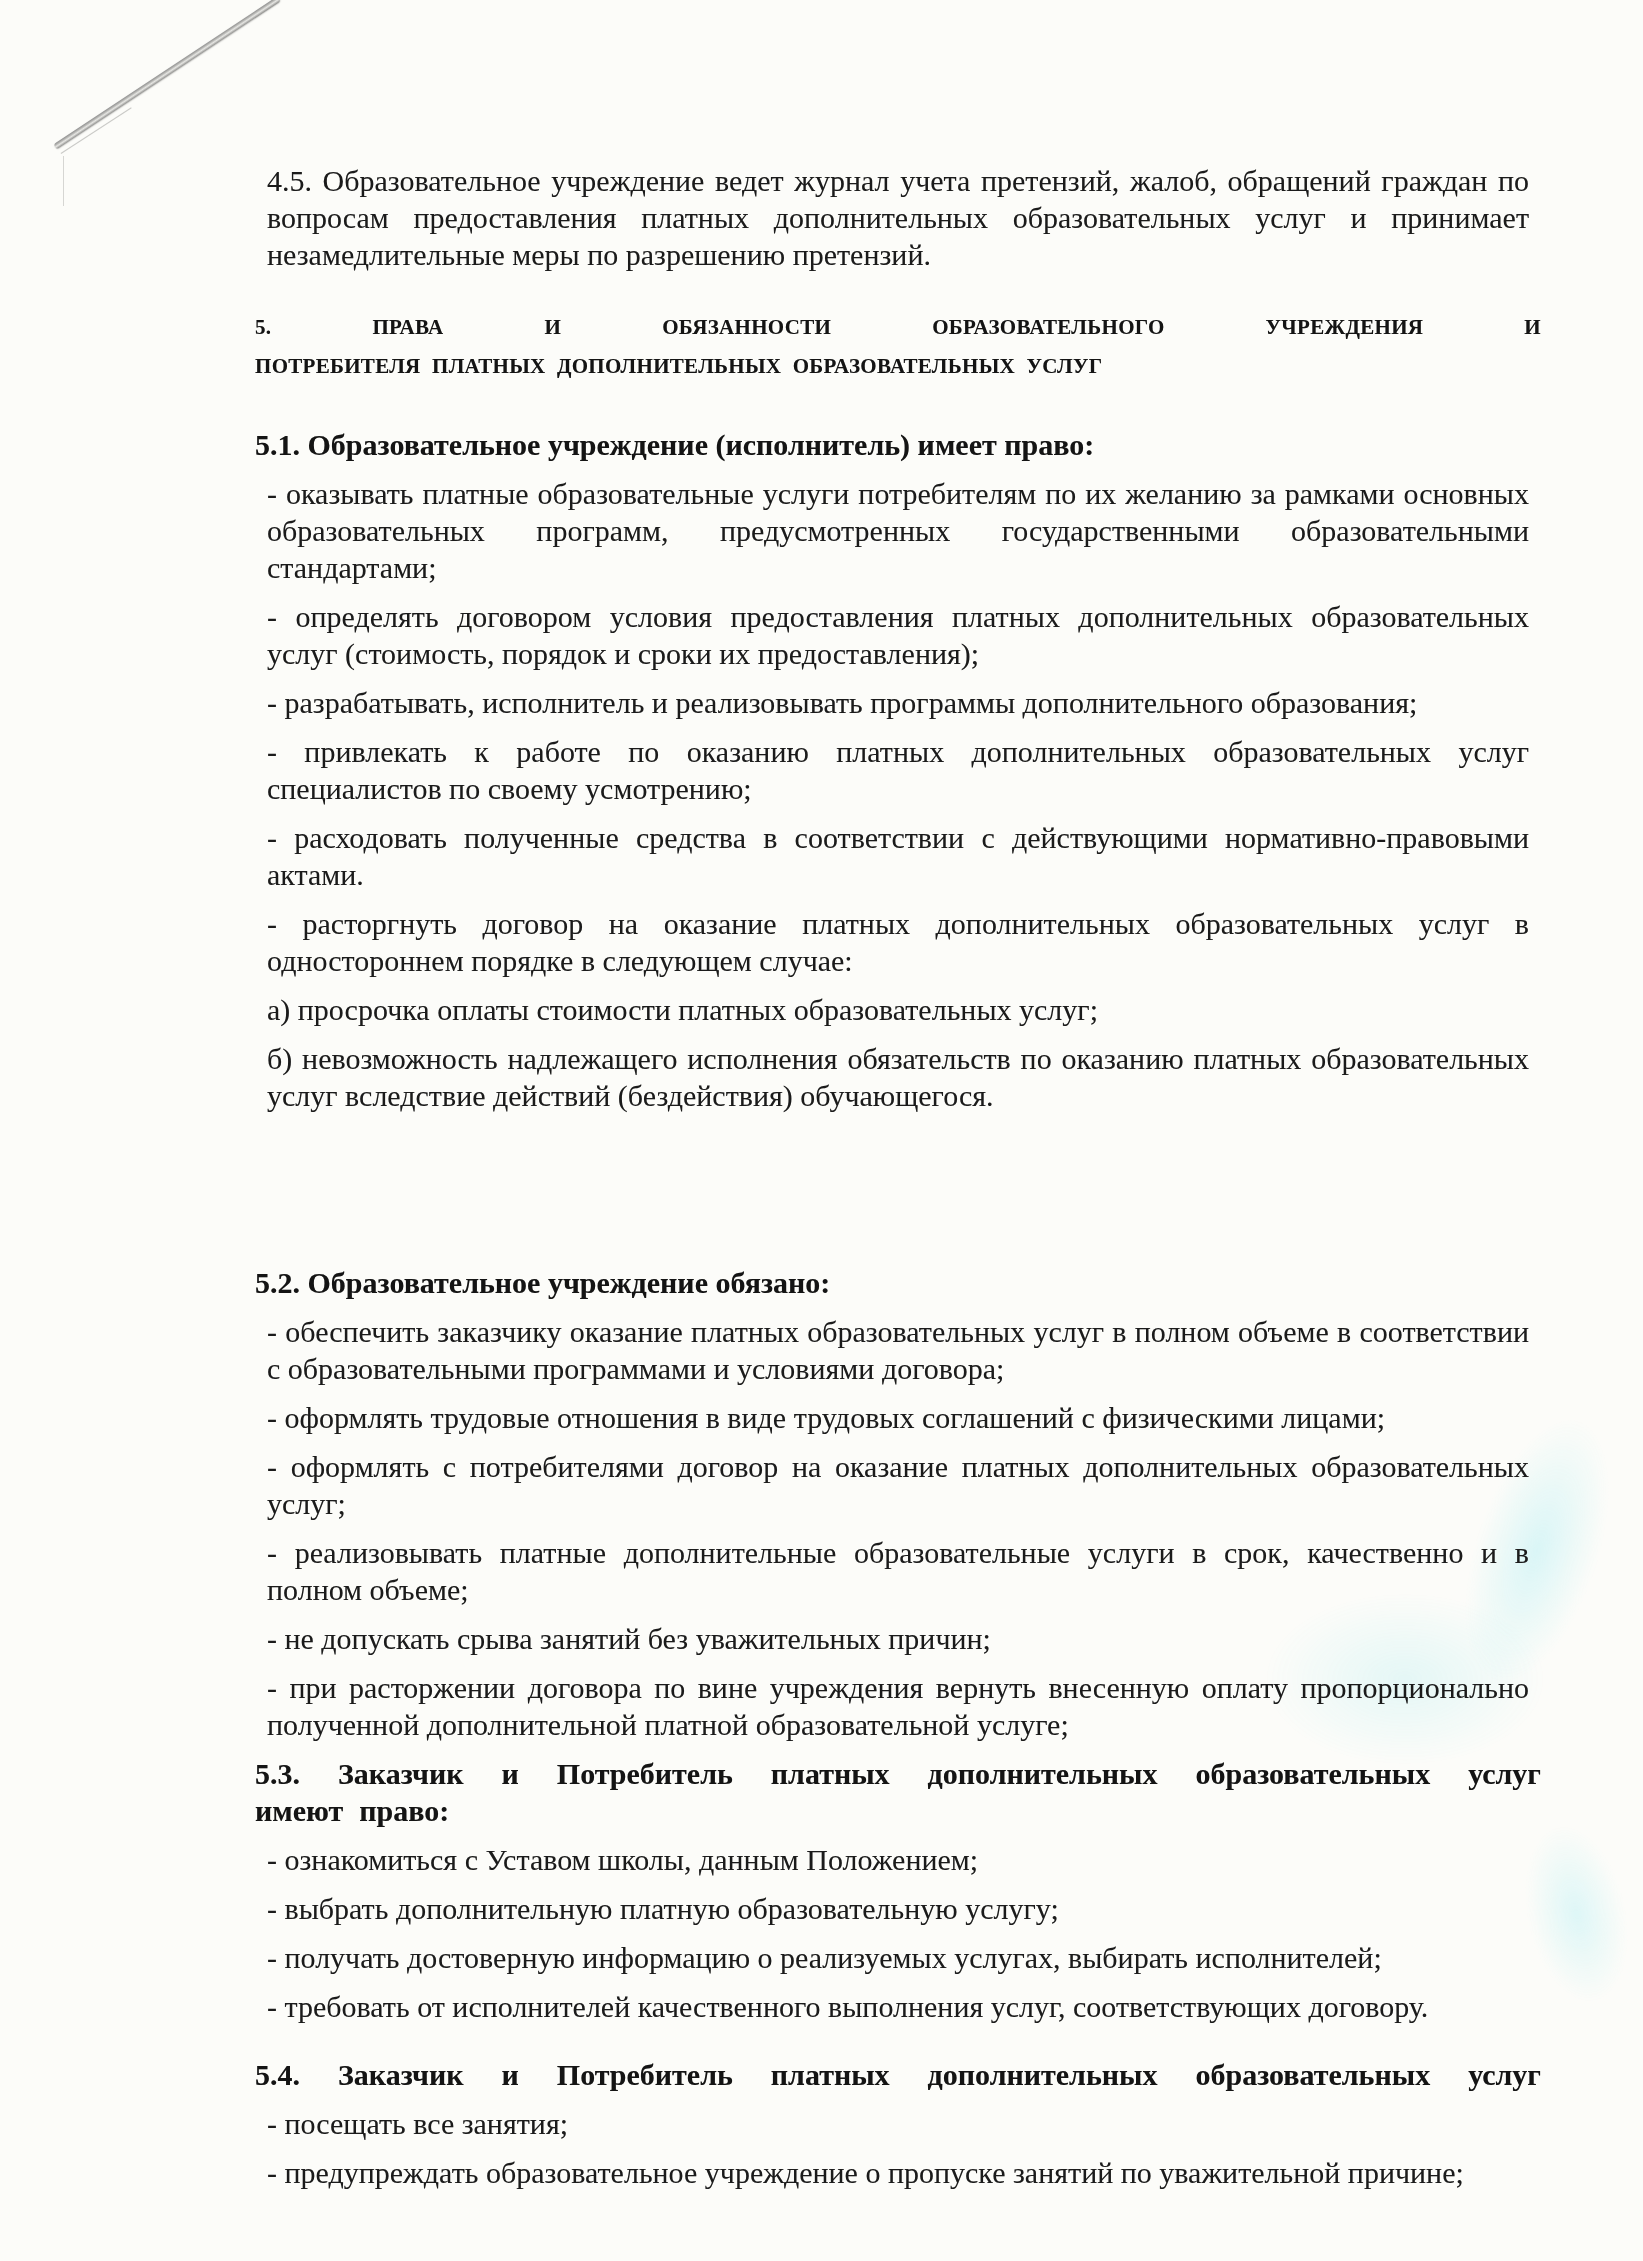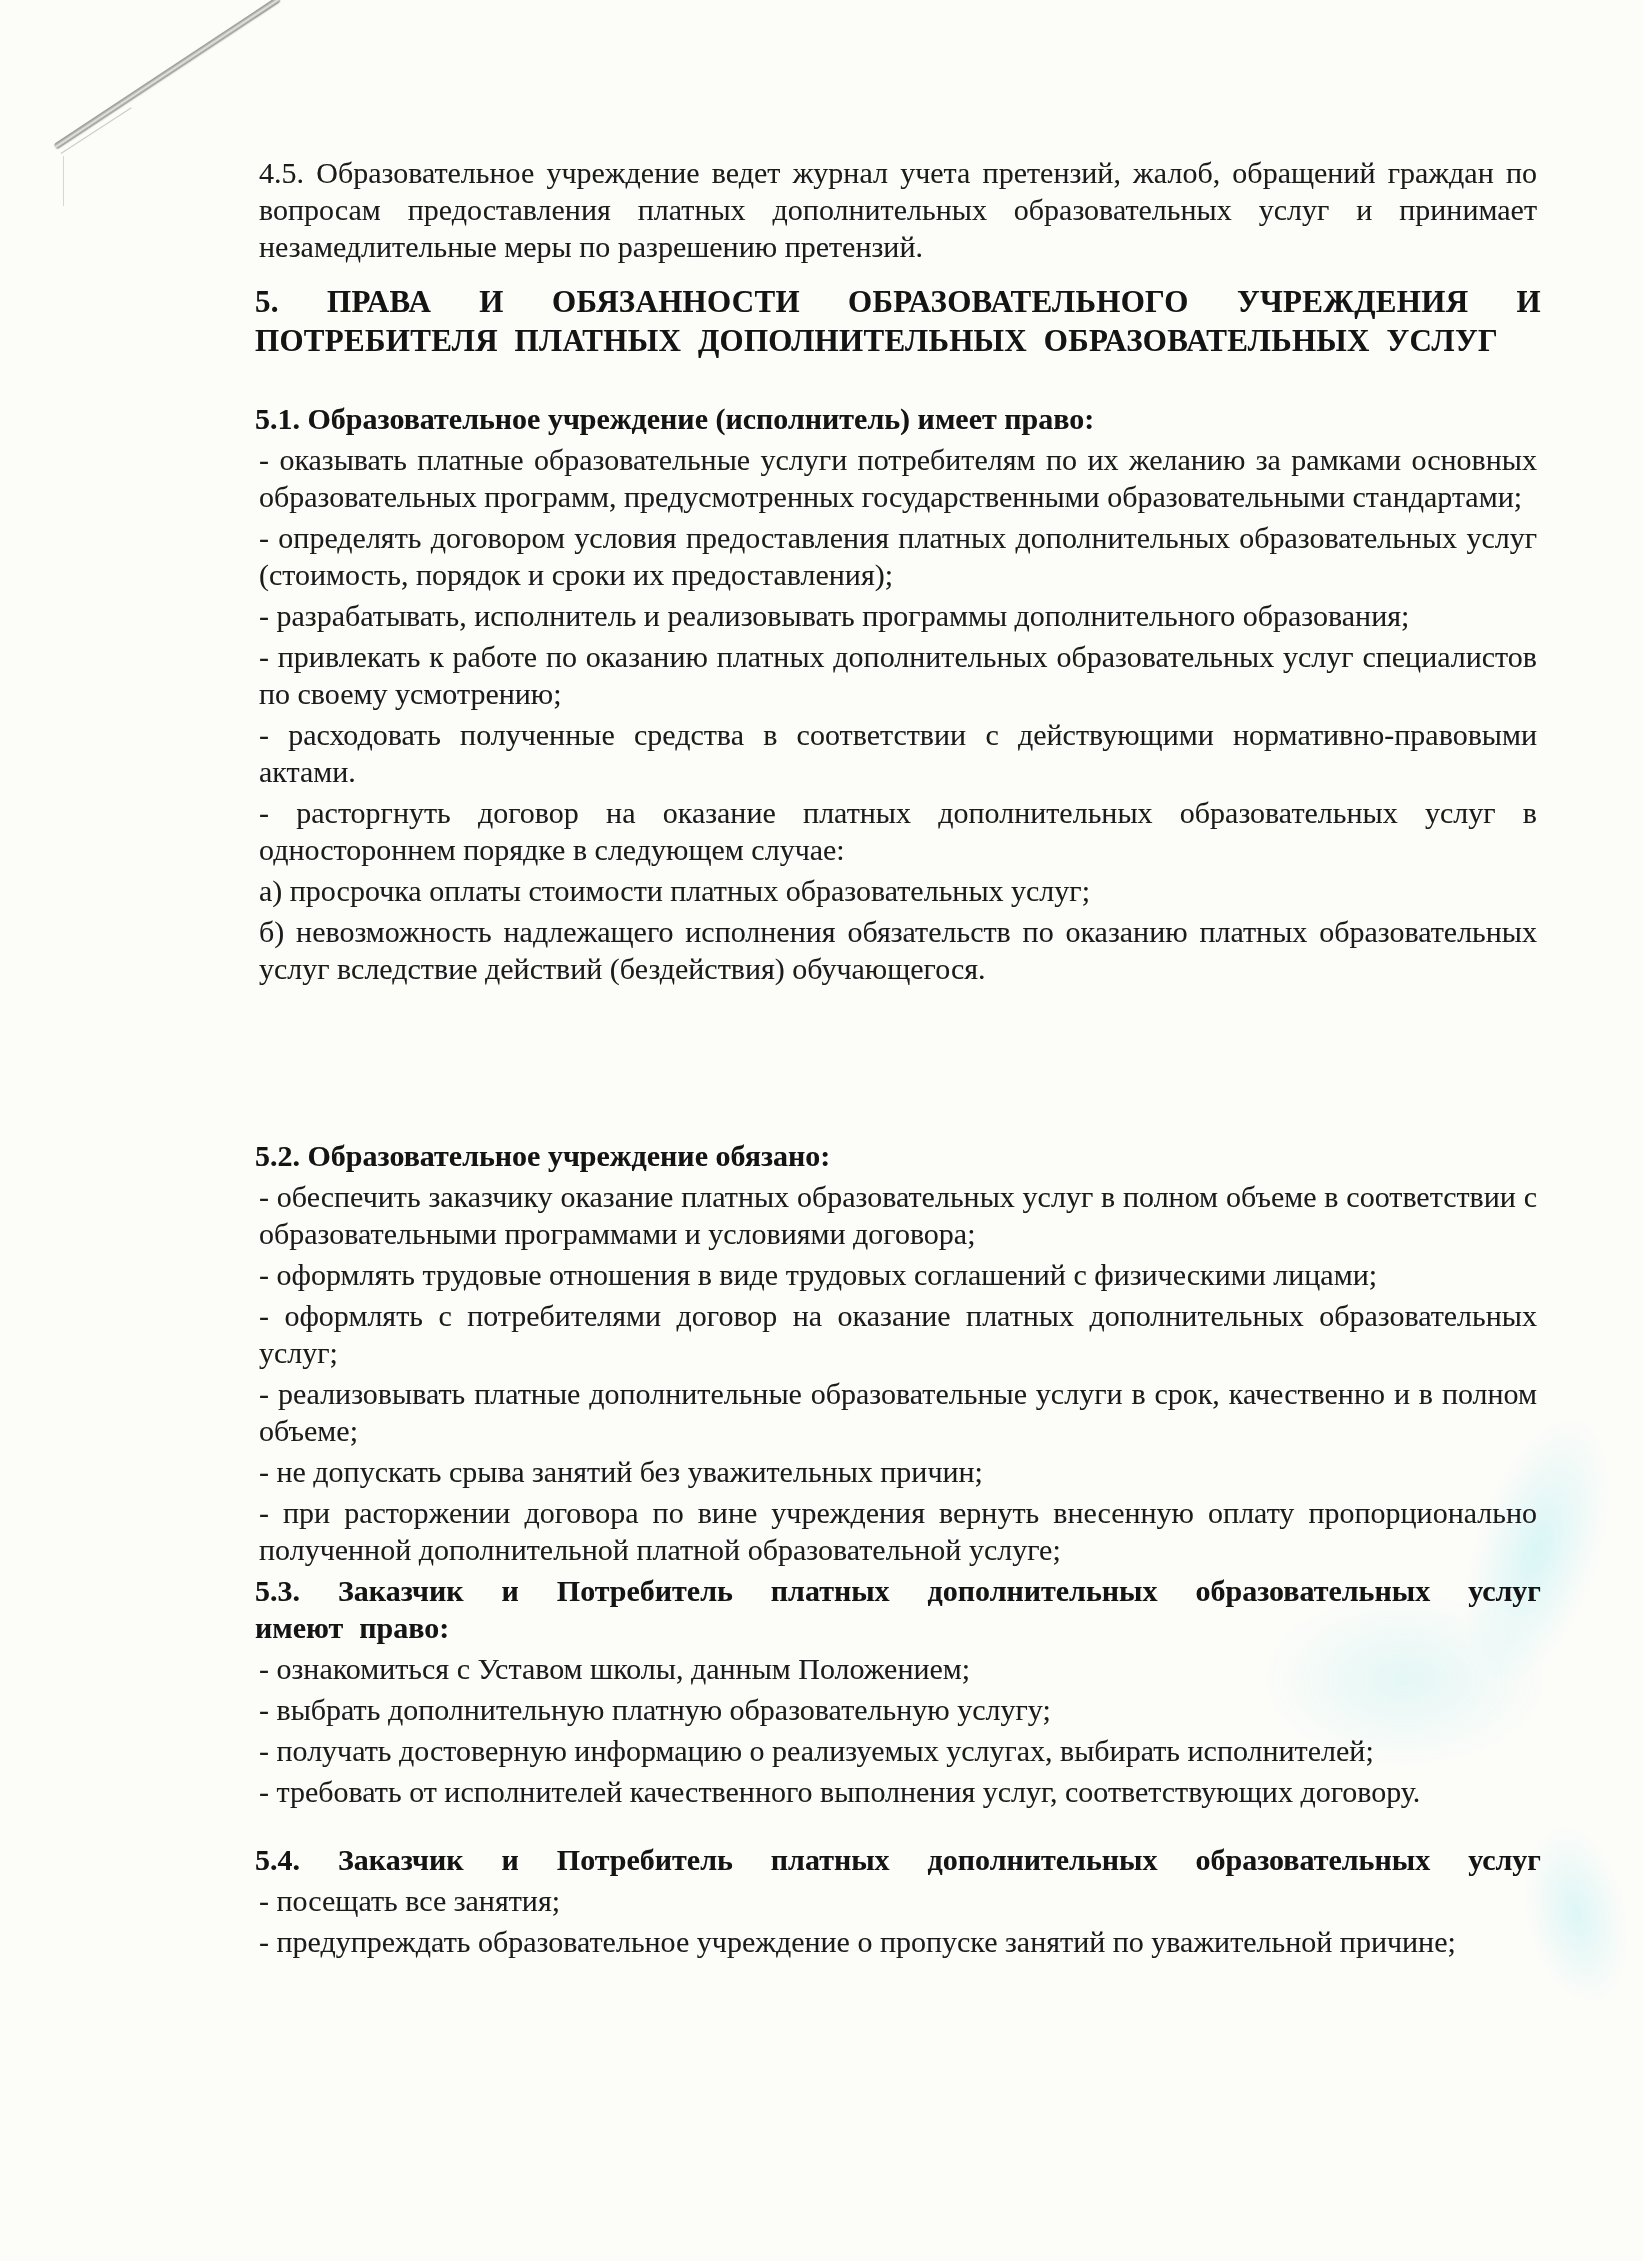--- a/index.html
+++ b/index.html
@@ -16,37 +16,37 @@
     font-family: "Liberation Serif", "DejaVu Serif", serif;
     color: #1b1b1b;
   }
   .content {
     position: absolute;
     left: 255px;
     top: 150px;
     width: 1286px;
   }
   .para {
-    margin: 4px;
+    margin: 12px;
     font-size: 30px;
     line-height: 37px;
     text-align: justify;
     text-shadow: 0 0 0.6px rgba(20,20,20,0.25);
   }
   .heading {
     margin: 0;
     font-weight: bold;
     color: #141414;
     font-size: 30px;
     line-height: 37px;
     text-shadow: 0 0 0.6px rgba(10,10,10,0.3);
   }
   .section-heading {
-    margin-top: 17px;
-    font-size: 31px;
+    margin-top: 35px;
+    font-size: 21px;
     line-height: 39px;
     letter-spacing: 0.3px;
   }
   .jline {
     display: block;
     text-align: justify;
     text-align-last: justify;
   }
   .jline.last {
     text-align-last: left;

